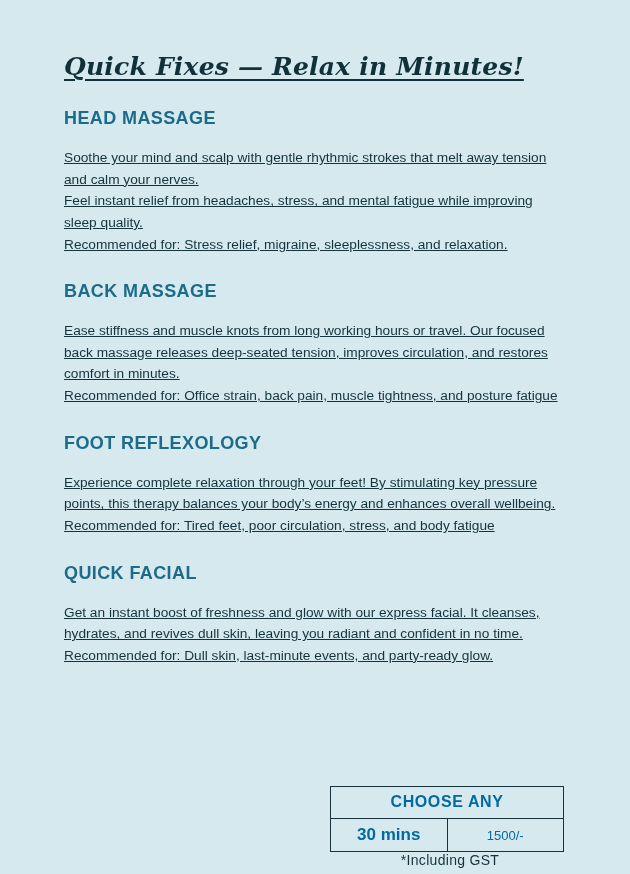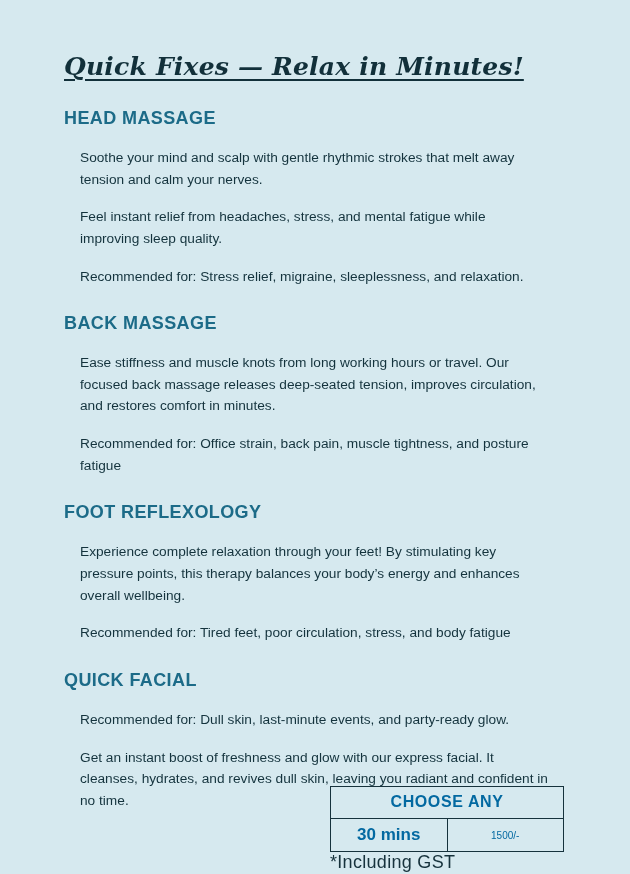--- a/index.html
+++ b/index.html
@@ -44,21 +44,22 @@
     margin: 0;
   }
   .section-body {
     margin-top: 18px;
     color: #14333d;
     font-size: 13.7px;
     line-height: 1.58;
     max-width: 500px;
   }
   .section-body p {
-    margin: 16px;
+    margin: 0;
+    text-decoration: underline;
   }
   .price-wrap {
     position: absolute;
     left: 330px;
     top: 786px;
     width: 234px;
   }
   table.price {
     border-collapse: collapse;
     width: 234px;
@@ -76,31 +77,31 @@
     padding: 6px 0 7px 0;
   }
   td.price-cell {
     font-size: 17px;
     font-weight: bold;
     padding: 6px 0 6px 0;
     width: 50%;
   }
   td.price-cell.amount {
     font-weight: normal;
-    font-size: 10px;
+    font-size: 13px;
     margin-top: 8px;
   }
   .gst-note {
     position: absolute;
     left: 330px;
     top: 852px;
     width: 240px;
-    text-align: left;
+    text-align: center;
     color: #16323c;
-    font-size: 18px;
+    font-size: 14px;
     letter-spacing: 0.3px;
   }
 </style>
 </head>
 <body>
 
 <div class="page">
 
   <h1 class="doc-title">Quick Fixes — Relax in Minutes!</h1>
 
@@ -125,22 +126,22 @@
     <div class="section-title">FOOT REFLEXOLOGY</div>
     <div class="section-body">
       <p>Experience complete relaxation through your feet! By stimulating key pressure points, this therapy balances your body’s energy and enhances overall wellbeing.</p>
       <p>Recommended for: Tired feet, poor circulation, stress, and body fatigue</p>
     </div>
   </div>
 
   <div class="section">
     <div class="section-title">QUICK FACIAL</div>
     <div class="section-body">
+      <p>Get an instant boost of freshness and glow with our express facial. It cleanses, hydrates, and revives dull skin, leaving you radiant and confident in no time.</p>
       <p>Recommended for: Dull skin, last-minute events, and party-ready glow.</p>
-      <p>Get an instant boost of freshness and glow with our express facial. It cleanses, hydrates, and revives dull skin, leaving you radiant and confident in no time.</p>
     </div>
   </div>
 
   <div class="price-wrap">
     <table class="price">
       <tbody>
           <tr>
         <td class="price-head" colspan="2">CHOOSE ANY</td>
       </tr>
       <tr>

